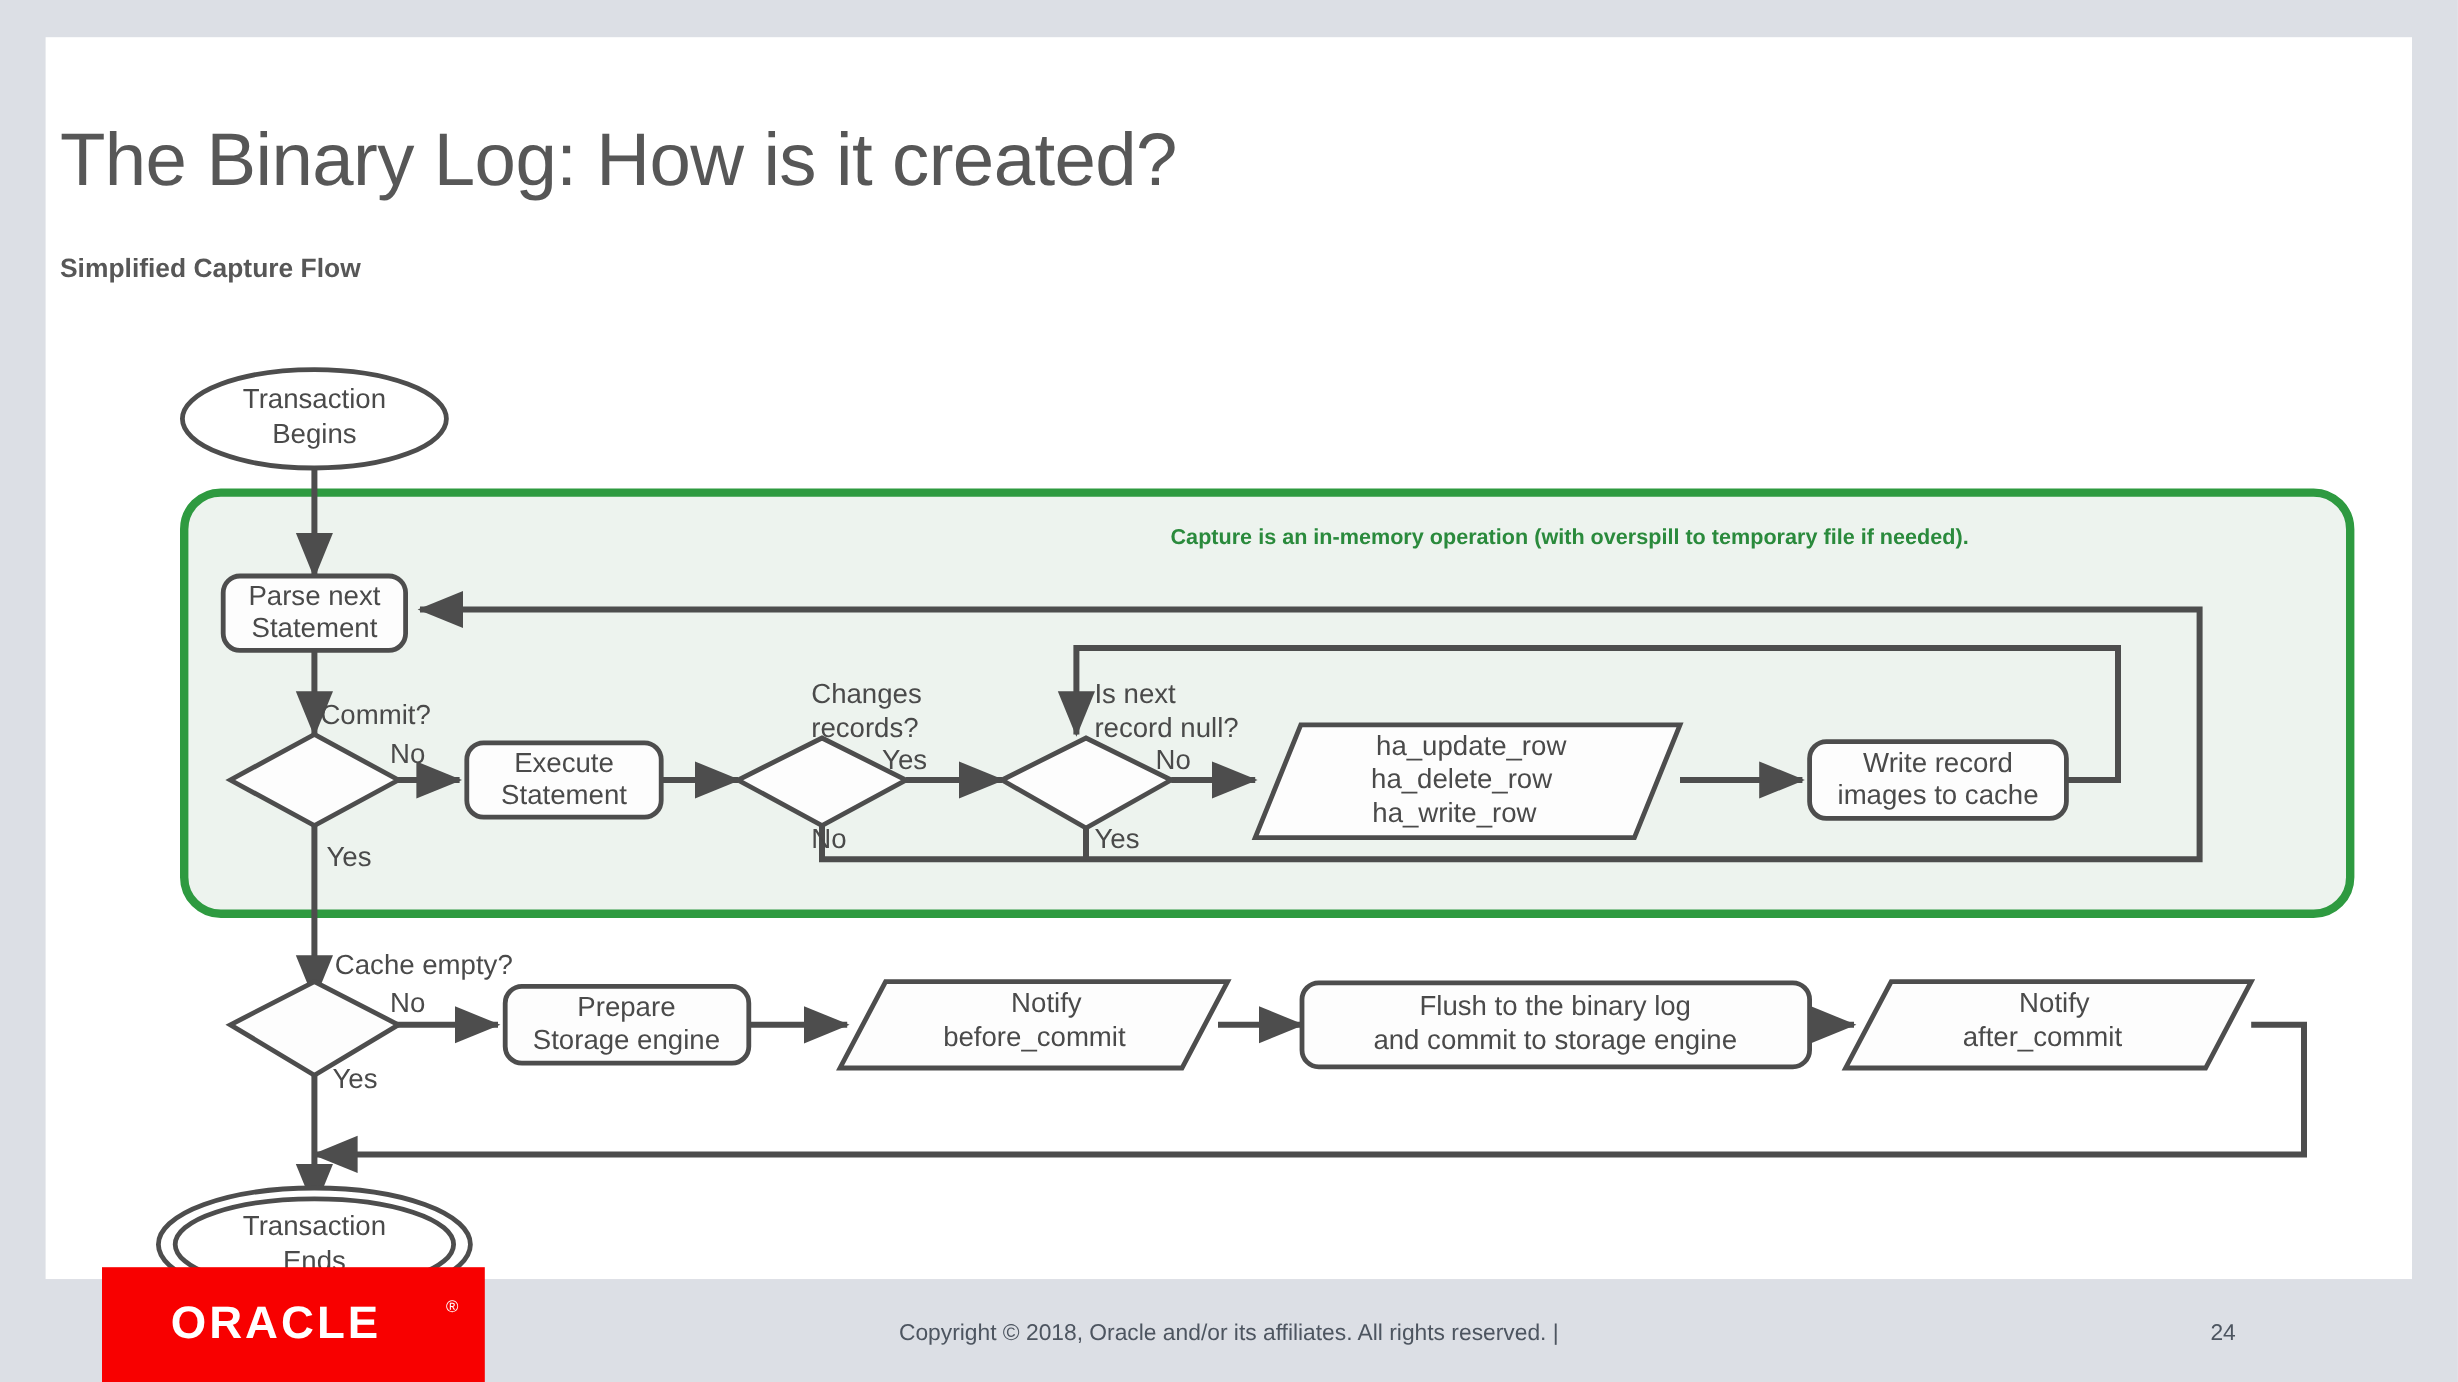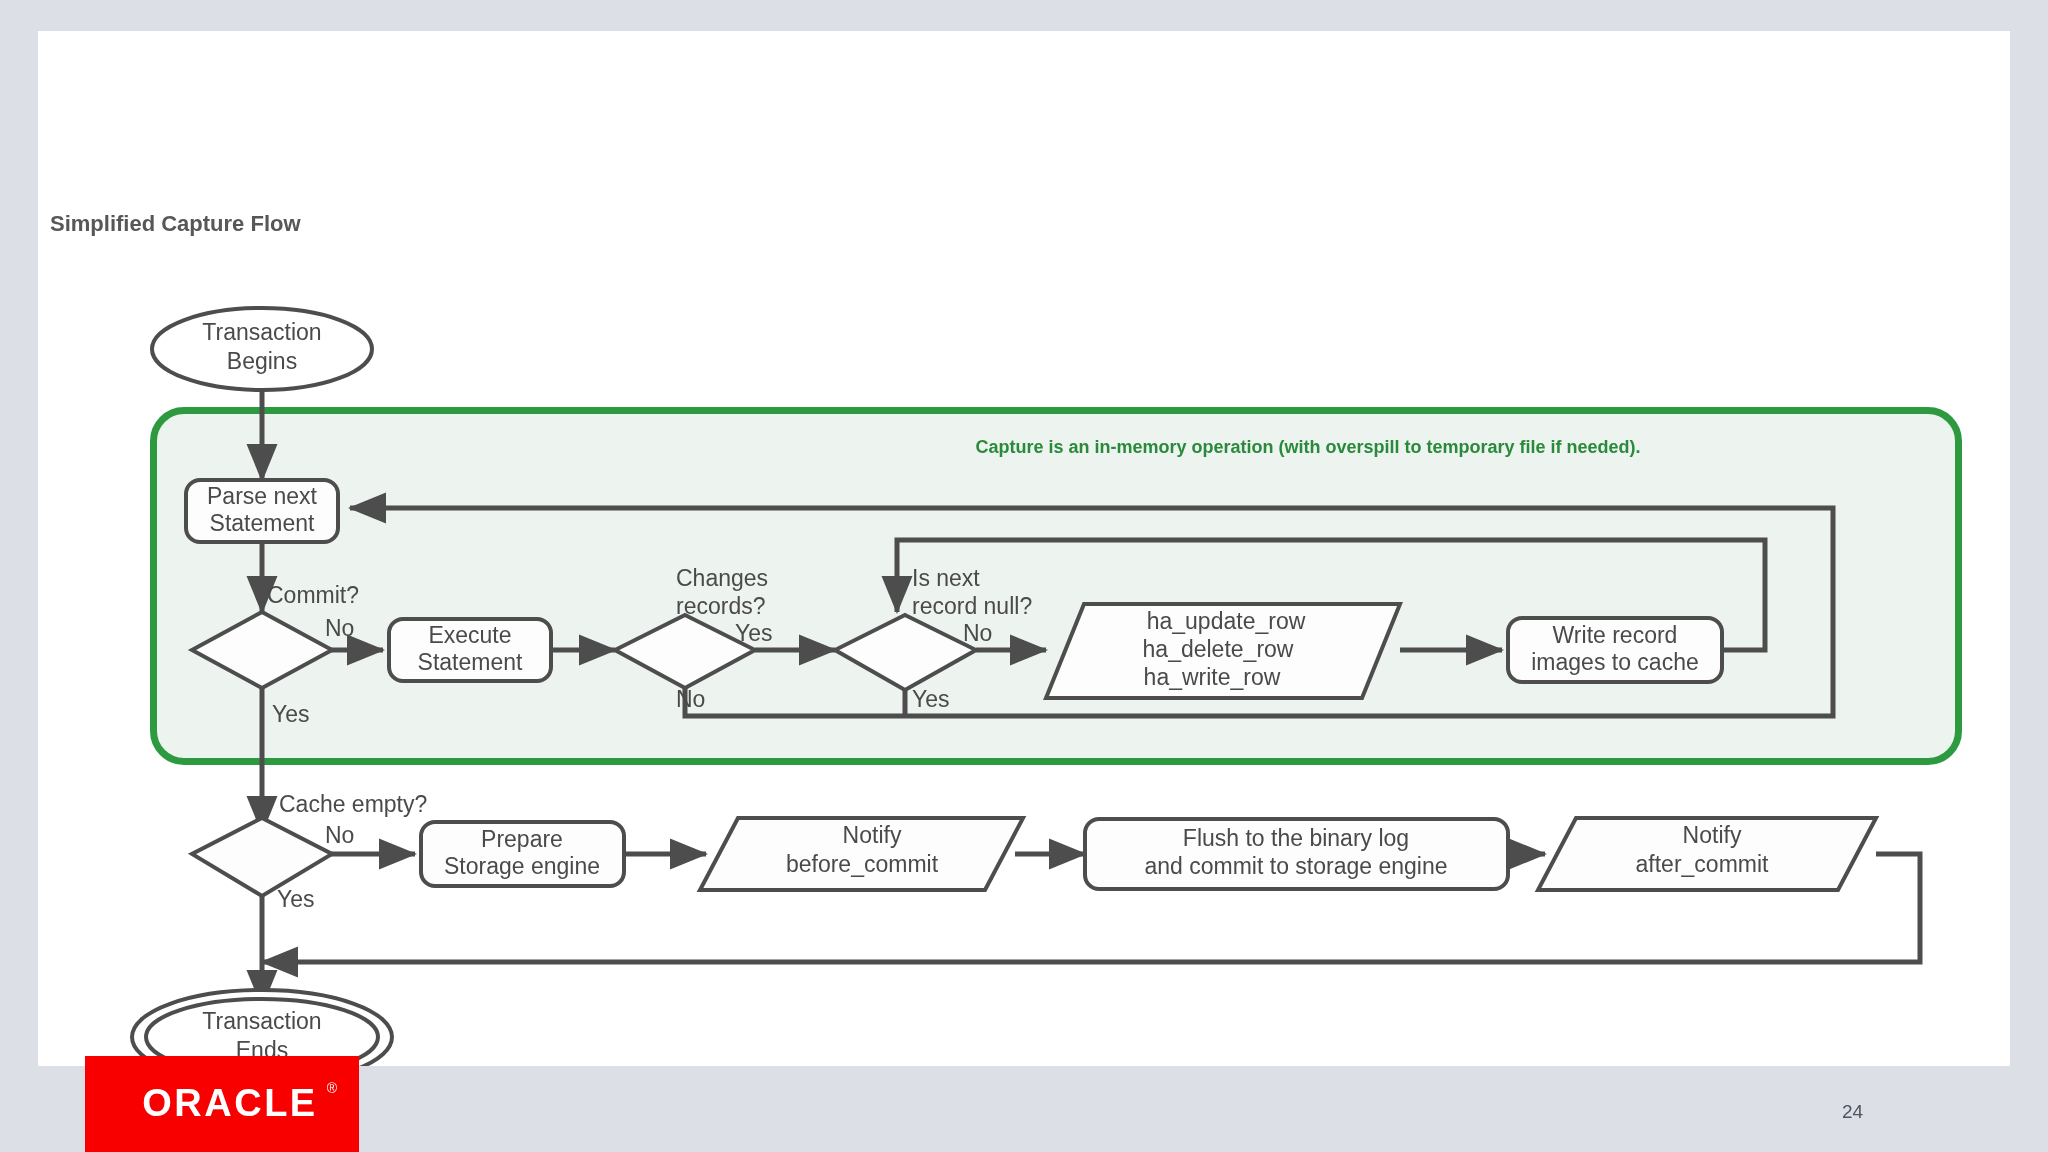--- a/index.html
+++ b/index.html
@@ -101,21 +101,21 @@
     left: 0;
     top: 1066px;
     width: 2048px;
     height: 86px;
     background: #dcdfe5;
   }
   #oracle-logo {
     position: absolute;
     left: 85px;
     top: 1056px;
-    width: 274px;
+    width: 319px;
     height: 96px;
     background: #f80000;
   }
   #oracle-logo-text {
     position: absolute;
     left: 0;
     top: 26px;
     width: 290px;
     text-align: center;
     color: #ffffff;
@@ -147,20 +147,21 @@
     color: #4d5560;
   }
 </style>
 </head>
 <body>
 
 <div id="slide-root">
 
   <div id="slide-canvas"></div>
 
+  <div id="slide-title">The Binary Log: How is it created?</div>
   <div id="slide-subtitle">Simplified Capture Flow</div>
 
   <div id="capture-region"></div>
   <div id="capture-banner">Capture is an in-memory operation (with overspill to temporary file if needed).</div>
 
   <svg id="diagram" viewBox="0 0 2048 1152">
     <defs>
       <marker id="arrow" markerWidth="9" markerHeight="9" refX="7.2" refY="3.4" orient="auto" markerUnits="strokeWidth">
         <path d="M0,0.3 L7.6,3.4 L0,6.5 z" fill="#4d4d4d"></path>
       </marker>
@@ -293,15 +294,16 @@
     </g>
   </svg>
 
   <div id="footer-bar"></div>
 
   <div id="oracle-logo">
     <div id="oracle-logo-text">ORACLE</div>
     <div id="oracle-logo-reg">®</div>
   </div>
 
+  <div id="footer-copyright">Copyright © 2018, Oracle and/or its affiliates. All rights reserved.  |</div>
   <div id="footer-pagenum">24</div>
 
 </div>
 
 </body></html>

